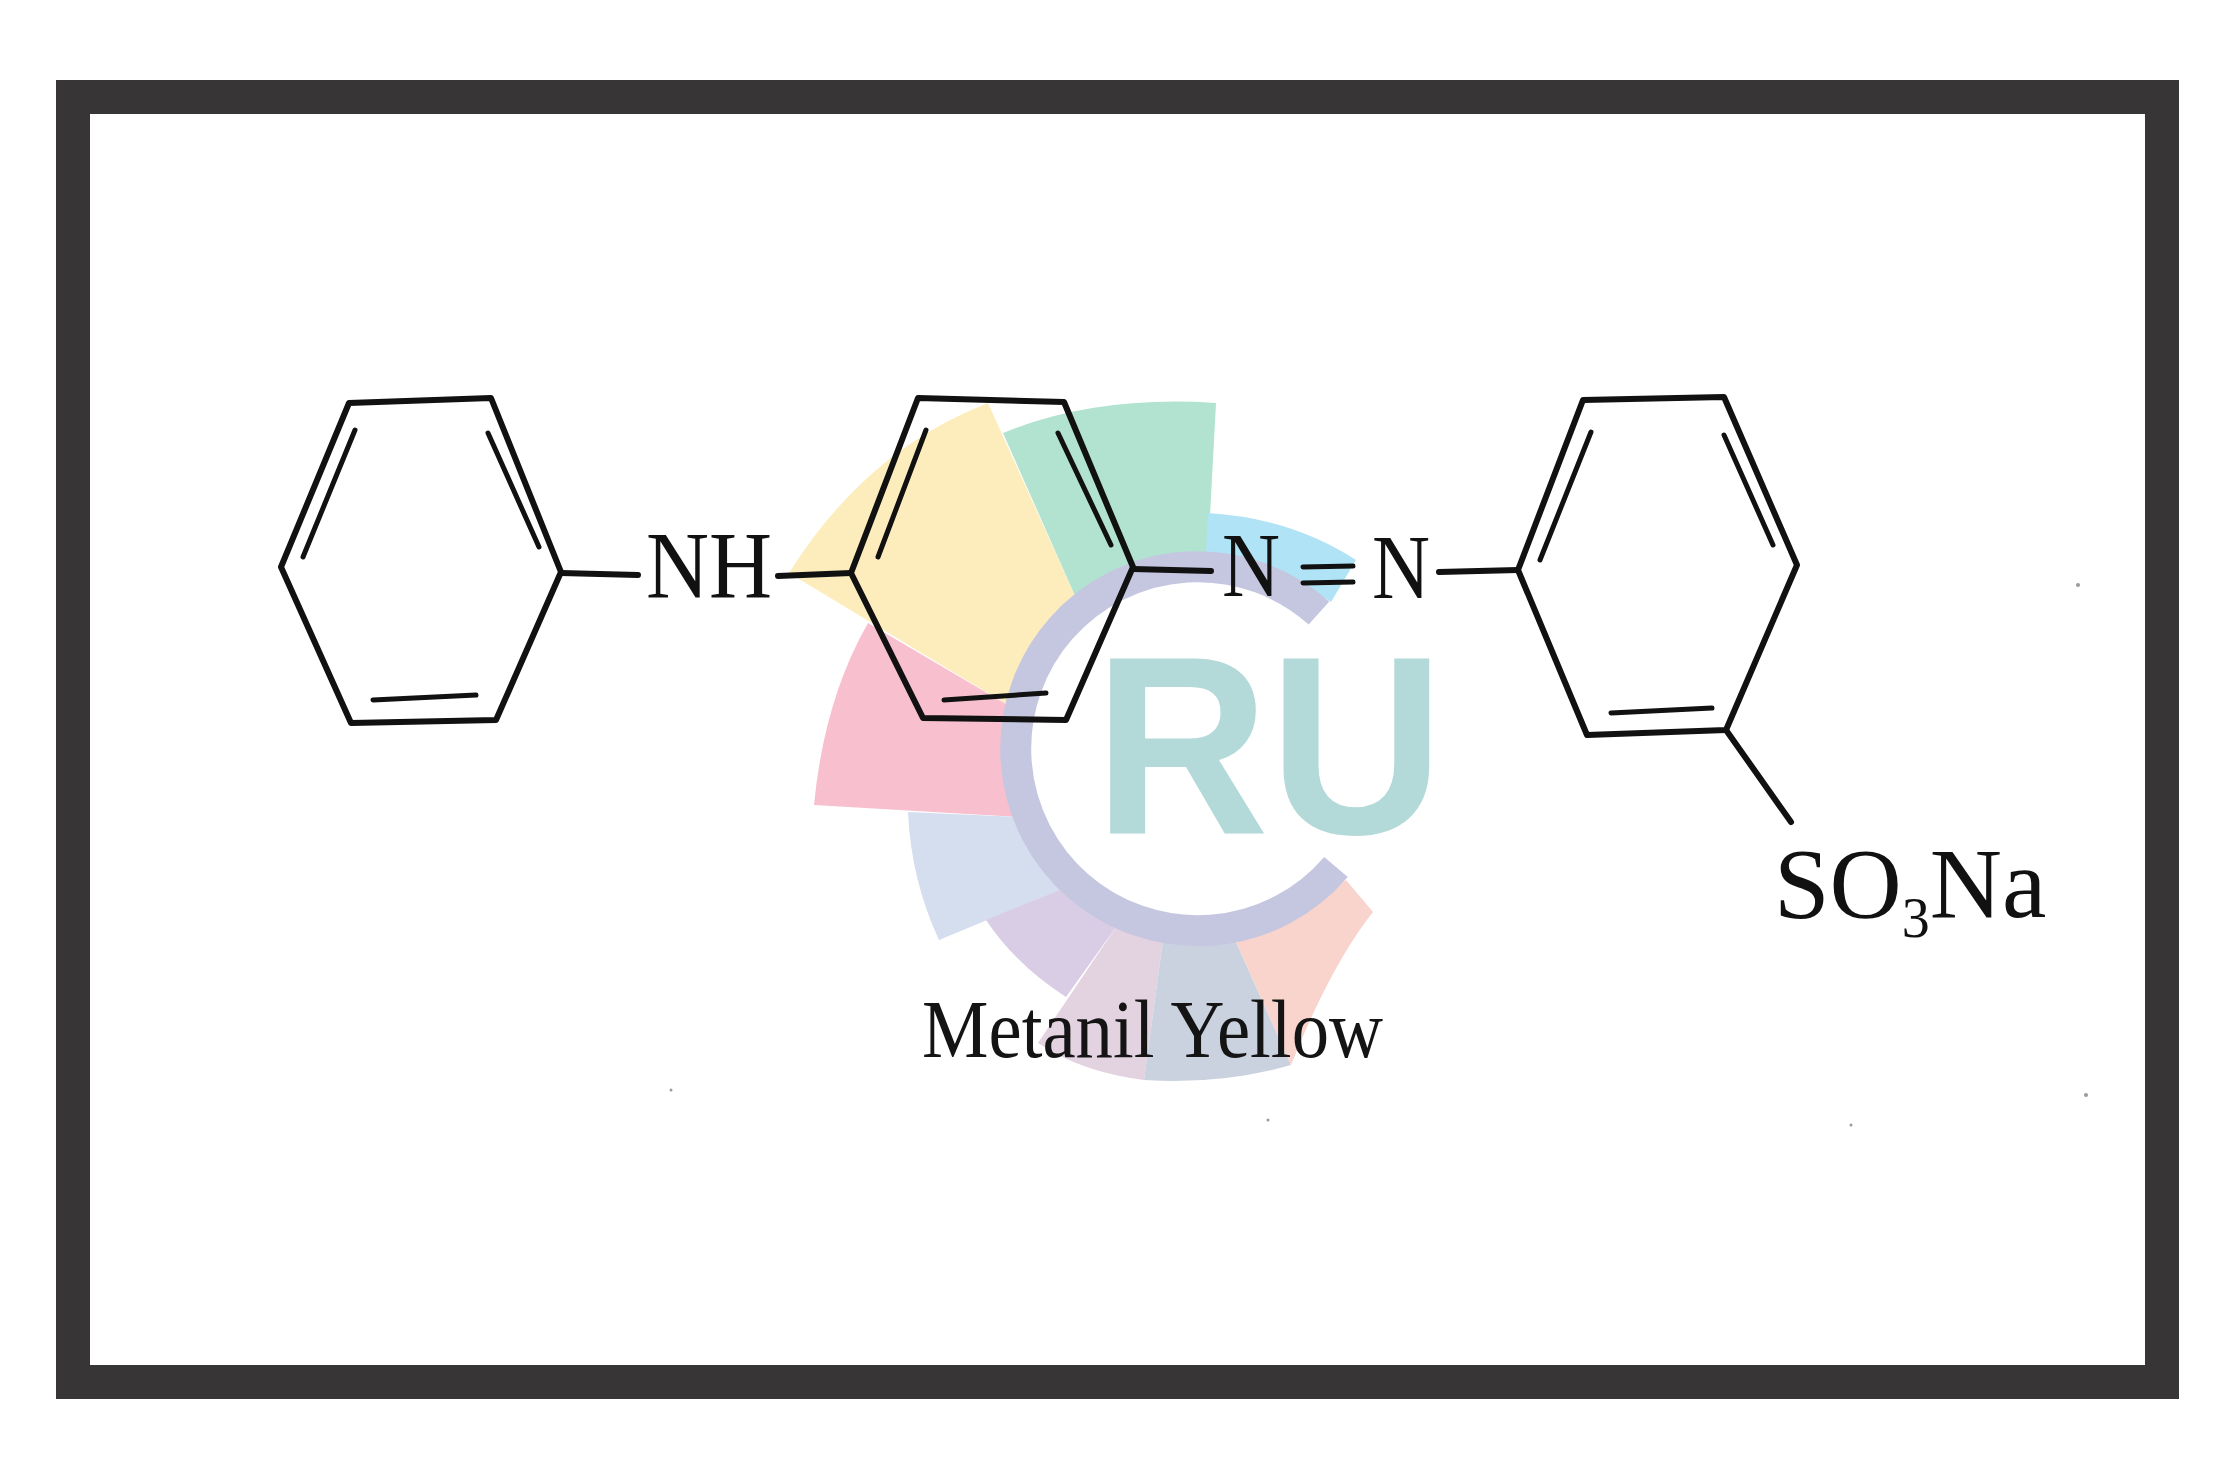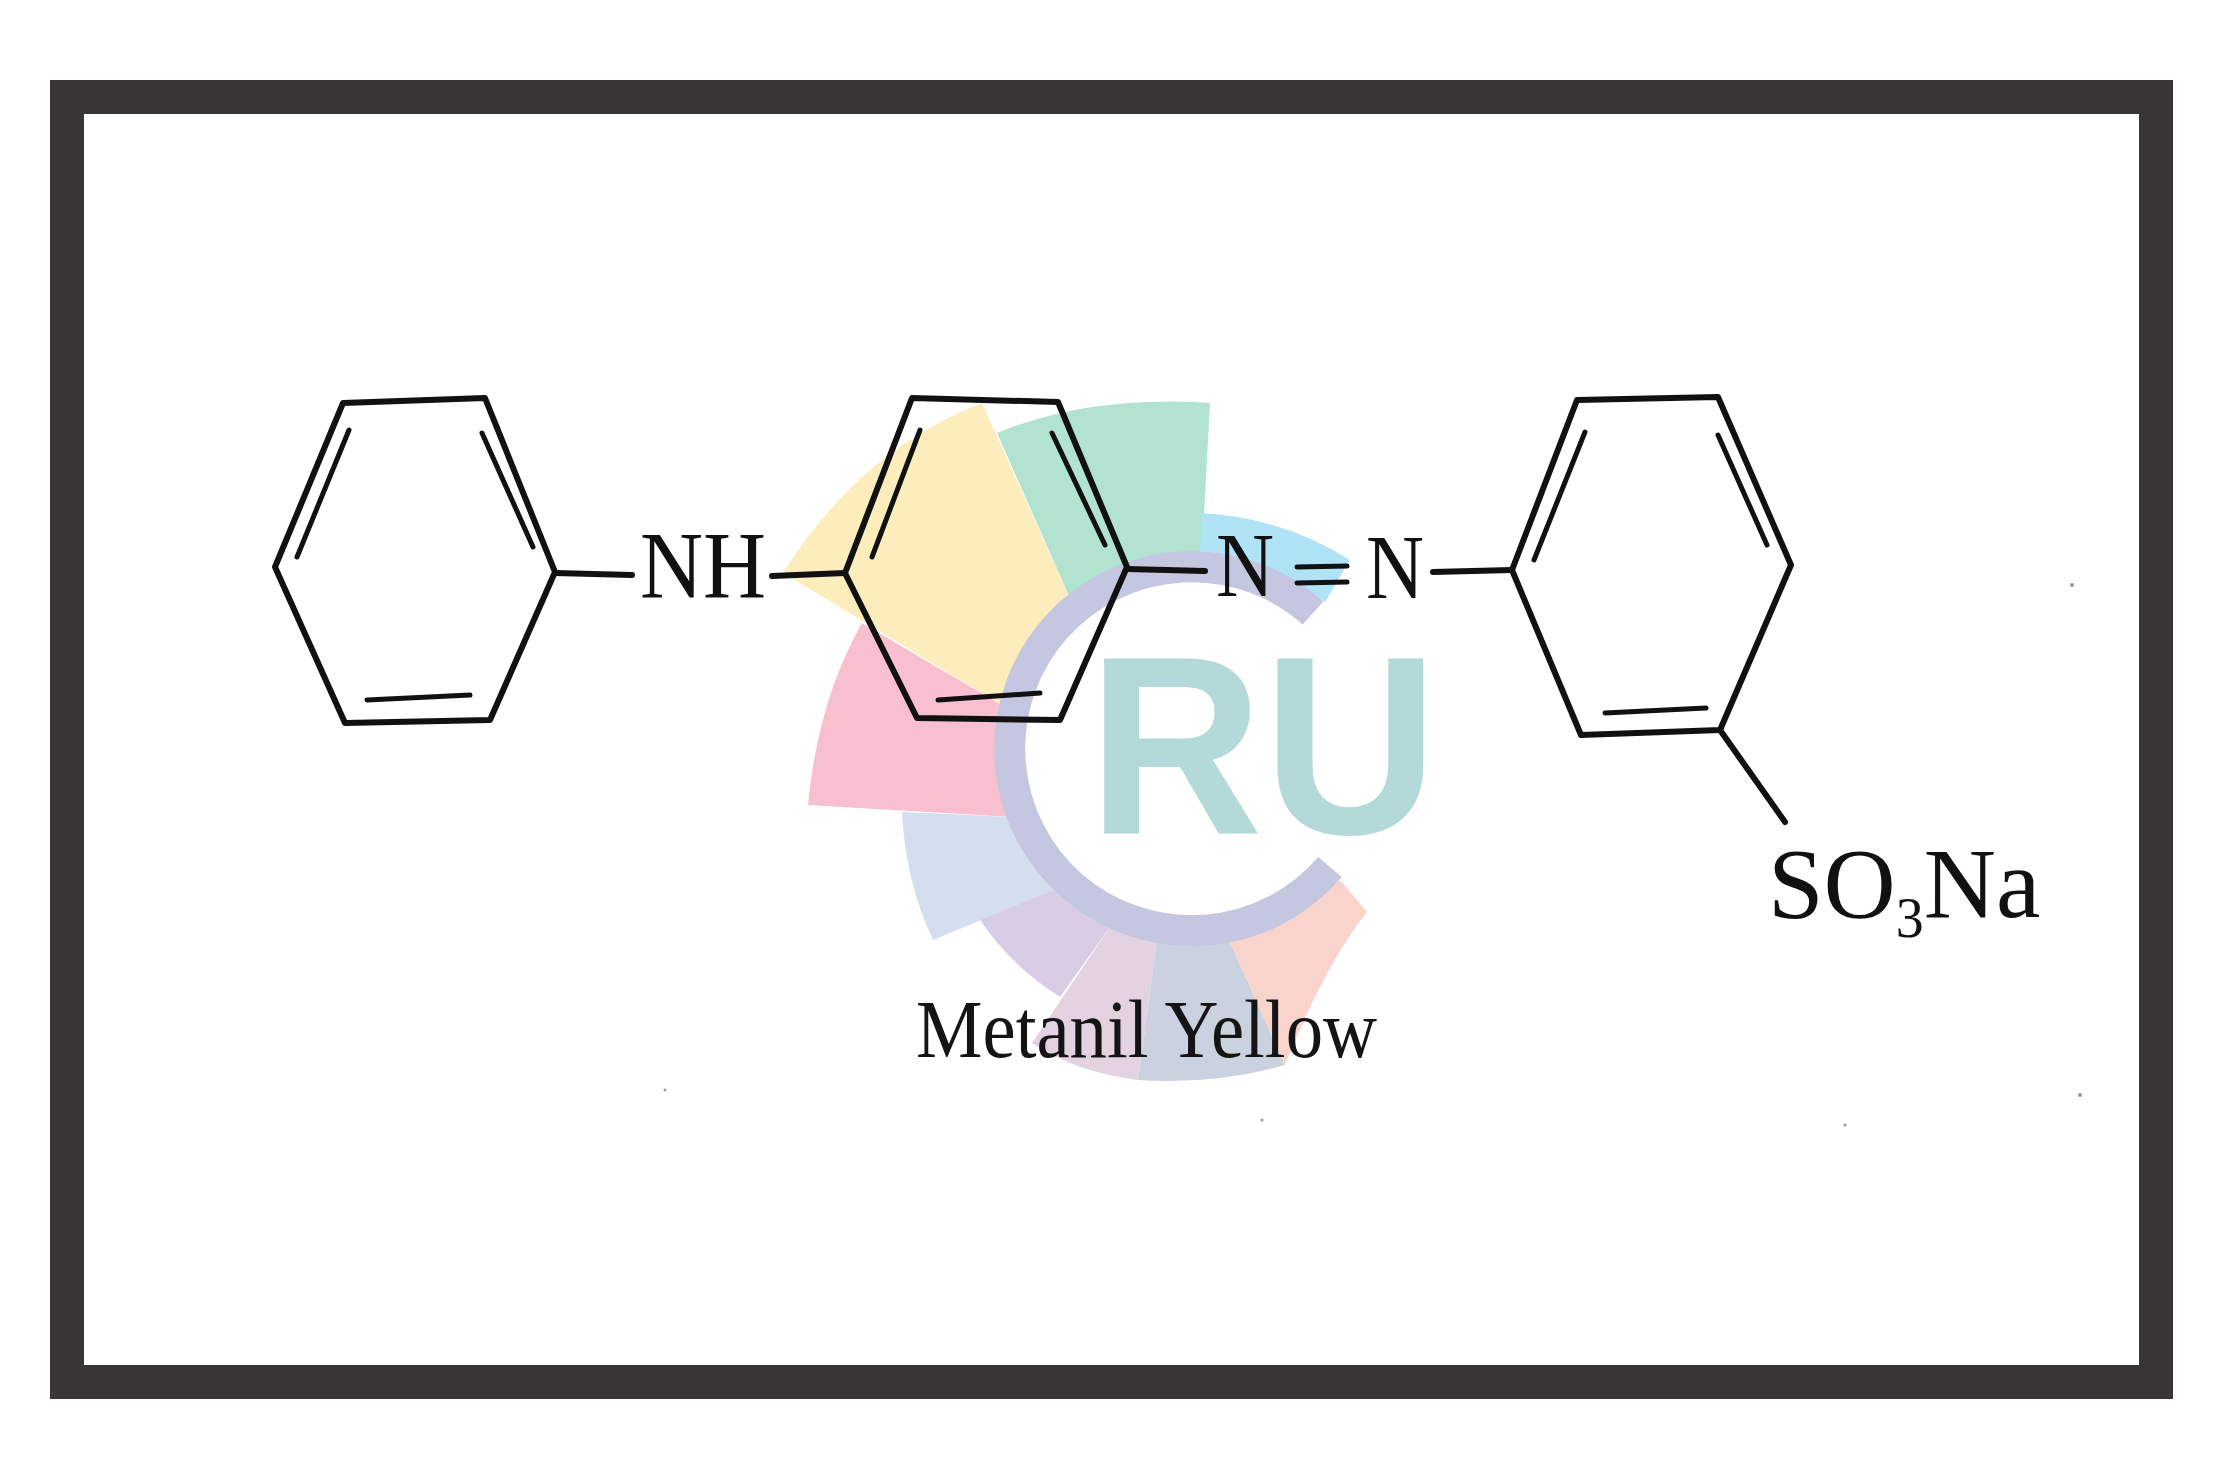--- a/index.html
+++ b/index.html
@@ -1,17 +1,17 @@
 <!DOCTYPE html>
 <html><head>
 <meta charset="utf-8">
 <style>
   html, body { margin: 0; padding: 0; background: #ffffff; }
   body { width: 2215px; height: 1482px; position: relative; overflow: hidden; }
-  .canvas { position: absolute; left: 0; top: 0; width: 1850px; height: 1482px; }
+  .canvas { position: absolute; left: 6px; top: 0; width: 1850px; height: 1482px; }
   svg { display: block; }
   .bond { stroke: #111111; stroke-width: 6; stroke-linecap: round; stroke-linejoin: round; fill: none; }
   .bond-thin { stroke: #111111; stroke-width: 5; stroke-linecap: round; fill: none; }
   .atom { font-family: "Liberation Serif", "DejaVu Serif", serif; fill: #111111; }
   .caption { font-family: "Liberation Serif", "DejaVu Serif", serif; fill: #141414; }
   .wm-text { font-family: "Liberation Sans", "DejaVu Sans", sans-serif; font-weight: bold; }
 </style>
 </head>
 <body>
 

